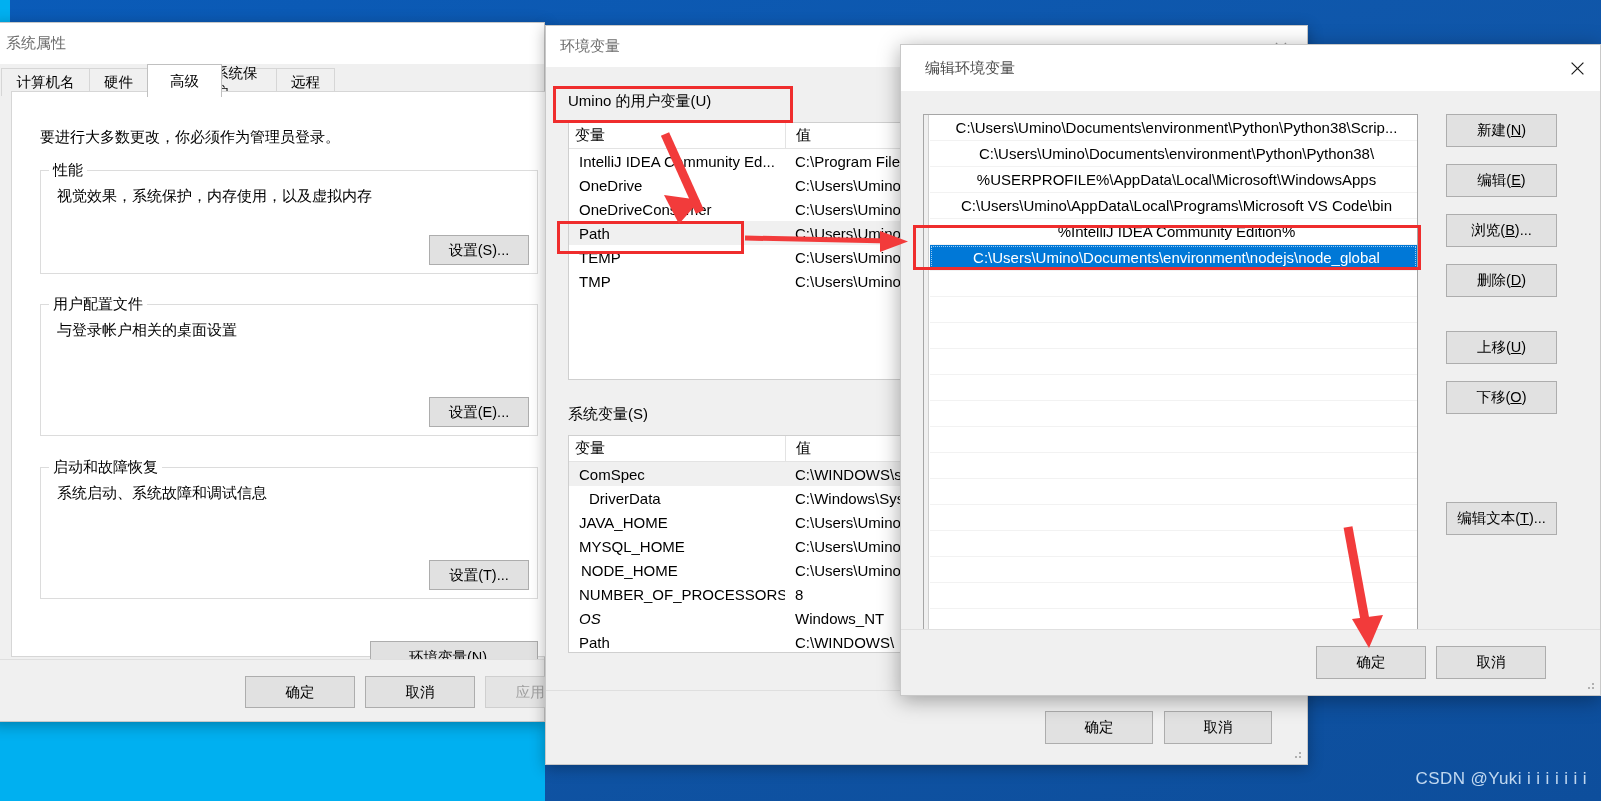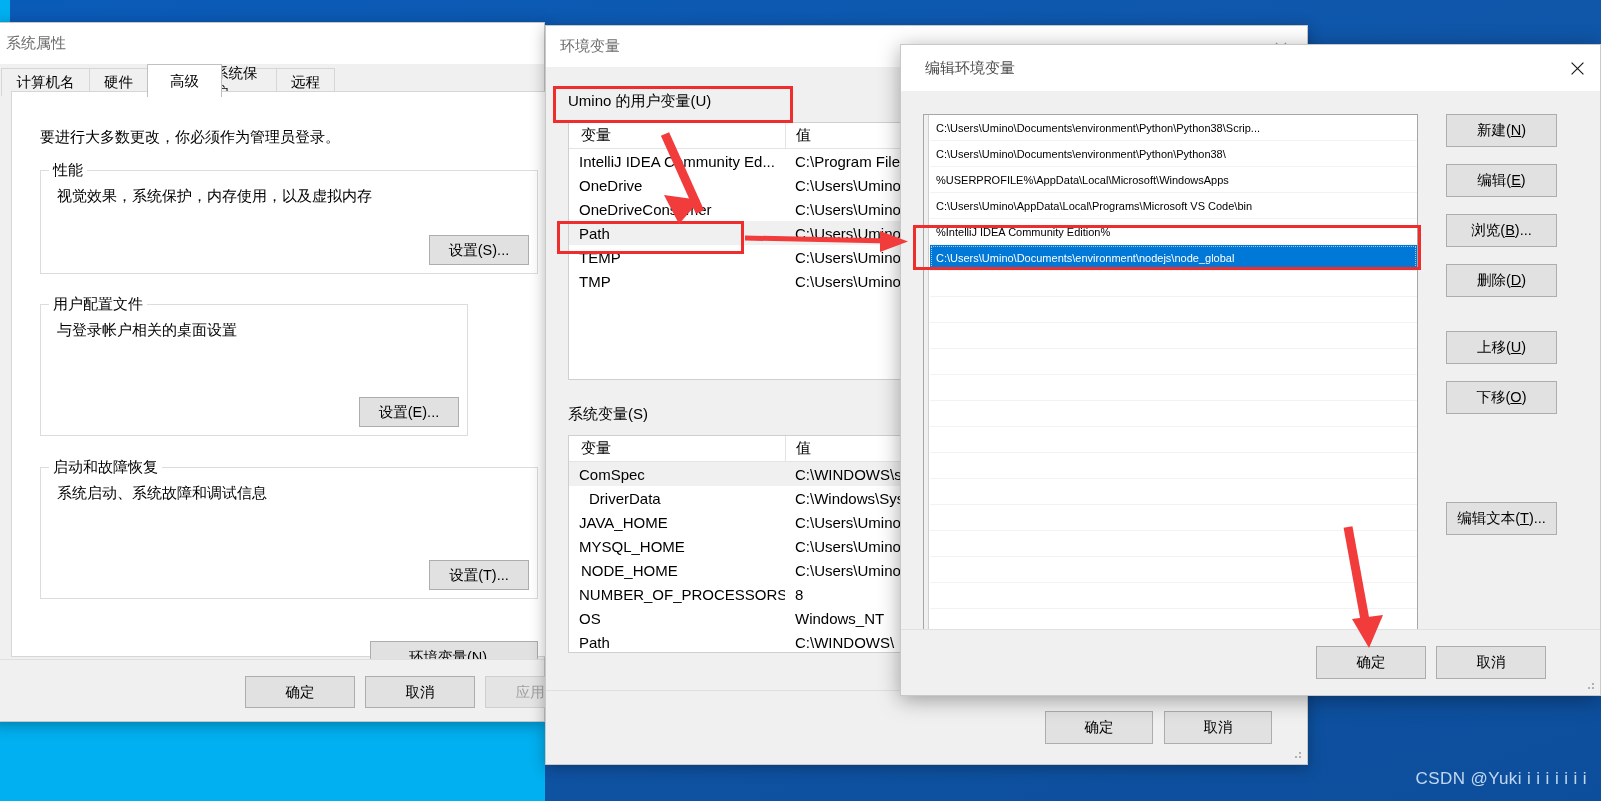--- a/index.html
+++ b/index.html
@@ -147,21 +147,21 @@
     background: #ffffff;
     border: 1px solid #cfcfcf;
     overflow: hidden;
   }
   .lb-header {
     display: flex; height: 26px;
     border-bottom: 1px solid #e3e3e3;
     font-size: 15px; color: #000;
     align-items: center;
   }
-  .lb-header .col { padding-left: 12px; }
+  .lb-header .col { padding-left: 6px; }
   .lb-header .col-sep {
     border-left: 1px solid #e3e3e3; height: 100%;
     display: flex; align-items: center; padding-left: 10px;
   }
   .lb-row {
     display: flex; height: 24px; align-items: center;
     font-size: 15px; color: #000;
   }
   .lb-row.sel { background: #f0f0f0; }
   .lb-row .cell { padding-left: 10px; overflow: hidden; white-space: nowrap; }
@@ -180,24 +180,24 @@
     background: #fff; border: 1px solid #a6a6a6;
     overflow: hidden;
   }
   .w3-gutter {
     position: absolute; left: 0; top: 0; width: 5px; height: 100%;
     background: #f0f0f0; border-right: 1px solid #cfcfcf;
   }
   .w3-rows { position: absolute; left: 6px; top: 0; right: 0; bottom: 0; }
   .w3-row {
     height: 26px; line-height: 26px;
-    font-size: 11px; color: #000;
+    font-size: 15px; color: #000;
     padding-left: 6px;
     border-bottom: 1px solid #f2f2f2;
-    white-space: nowrap; overflow: hidden;
+    white-space: nowrap; overflow: hidden; text-align: center;
   }
   .w3-row.selected {
     background: #0078d7; color: #ffffff;
     outline: 1px dotted #9ecbf0; outline-offset: -2px;
   }
   .w3-sidebtn {
     position: absolute; left: 545px; width: 111px; height: 33px;
   }
   #w3-footer {
     position: absolute; left: 0; bottom: 0; width: 100%; height: 66px;
@@ -271,21 +271,21 @@
     <div class="w1-intro">要进行大多数更改，你必须作为管理员登录。</div>
 
     <div class="groupbox" style="left:28px;top:78px;width:498px;height:104px">
       <span class="group-legend">性能</span>
       <span class="group-text">视觉效果，系统保护，内存使用，以及虚拟内存</span>
       <div class="btn group-btn">
         <span>设置(S)...</span>
       </div>
     </div>
 
-    <div class="groupbox" style="left:28px;top:212px;width:428px;height:132px">
+    <div class="groupbox" style="left:28px;top:212px;width:498px;height:132px">
       <span class="group-legend">用户配置文件</span>
       <span class="group-text">与登录帐户相关的桌面设置</span>
       <div class="btn group-btn">
         <span>设置(E)...</span>
       </div>
     </div>
 
     <div class="groupbox" style="left:28px;top:375px;width:498px;height:132px">
       <span class="group-legend">启动和故障恢复</span>
       <span class="group-text">系统启动、系统故障和调试信息</span>
@@ -385,21 +385,21 @@
           </div>
           <div class="lb-row">
             <div class="cell" style="width: 216px; padding-left: 12px;">NODE_HOME</div>
             <div class="cell" style="flex: 1 1 0%;">C:\Users\Umino\</div>
           </div>
           <div class="lb-row">
             <div class="cell" style="width: 216px;">NUMBER_OF_PROCESSORS</div>
             <div class="cell" style="flex: 1 1 0%;">8</div>
           </div>
           <div class="lb-row">
-            <div class="cell" style="width: 216px;">OS</div>
+            <div class="cell" style="width: 216px; font-style: italic;">OS</div>
             <div class="cell" style="flex: 1 1 0%;">Windows_NT</div>
           </div>
           <div class="lb-row">
             <div class="cell" style="width: 216px;">Path</div>
             <div class="cell" style="flex: 1 1 0%;">C:\WINDOWS\</div>
           </div>
         </div>
     </div>
   </div>
 

